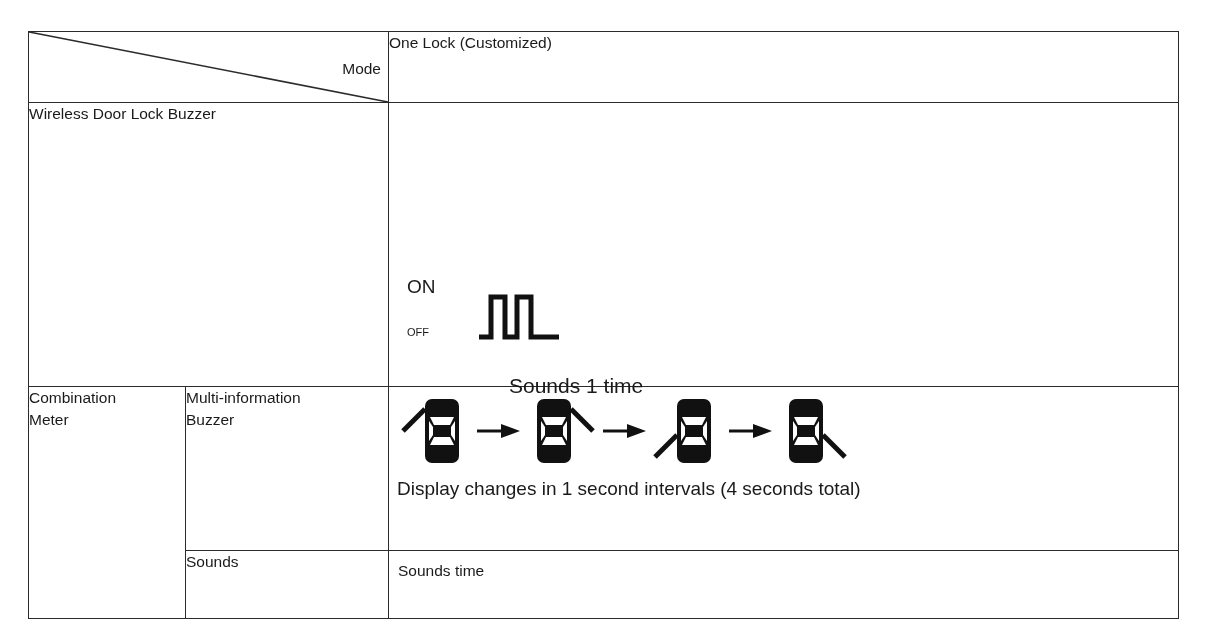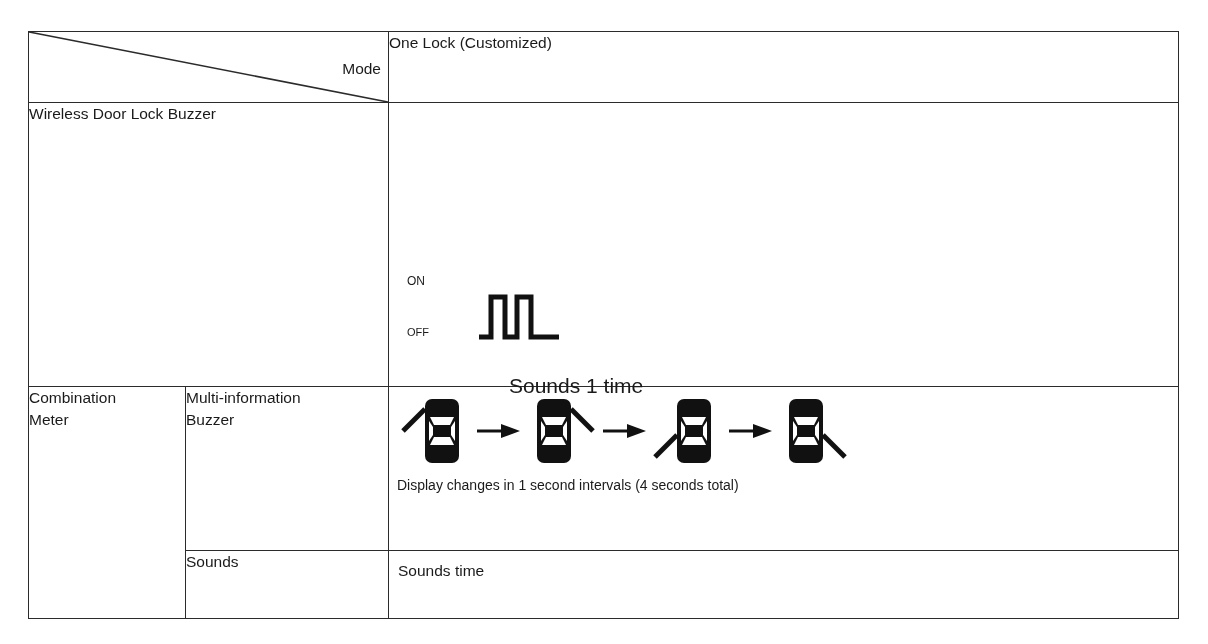--- a/index.html
+++ b/index.html
@@ -86,21 +86,21 @@
   .buzzer-row td { height: 283px; }
   .wave-area {
     position: relative;
     width: 100%;
     height: 283px;
   }
   .wave-on {
     position: absolute;
     left: 18px;
     top: 170px;
-    font-size: 12px;
+    font-size: 19px;
   }
   .wave-off {
     position: absolute;
     left: 18px;
     top: 222px;
     font-size: 11px;
   }
   .wave-svg {
     position: absolute;
     left: 88px;
@@ -132,21 +132,21 @@
     display: block;
   }
   .icon-seq .arrow {
     display: block;
     margin: 0 4px;
   }
   .mid-caption {
     position: absolute;
     left: 8px;
     top: 88px;
-    font-size: 14px;
+    font-size: 19px;
     white-space: nowrap;
   }
 
   
   .last-row td { height: 58px; }
   .last-row td.content {
     padding: 9px 0 0 9px;
   }
 </style>
 </head>

